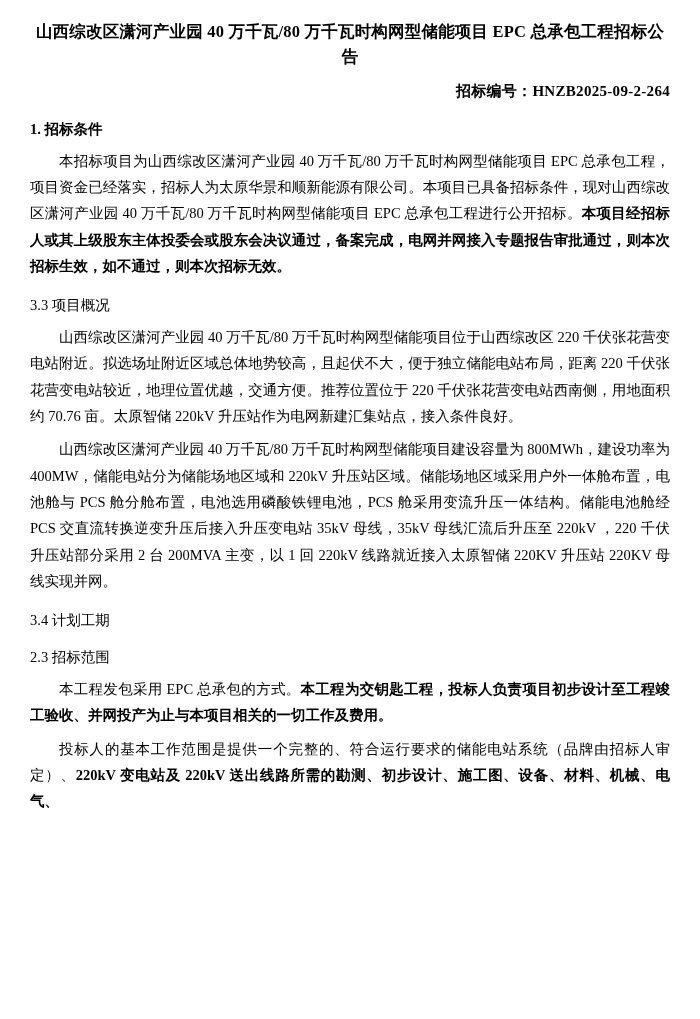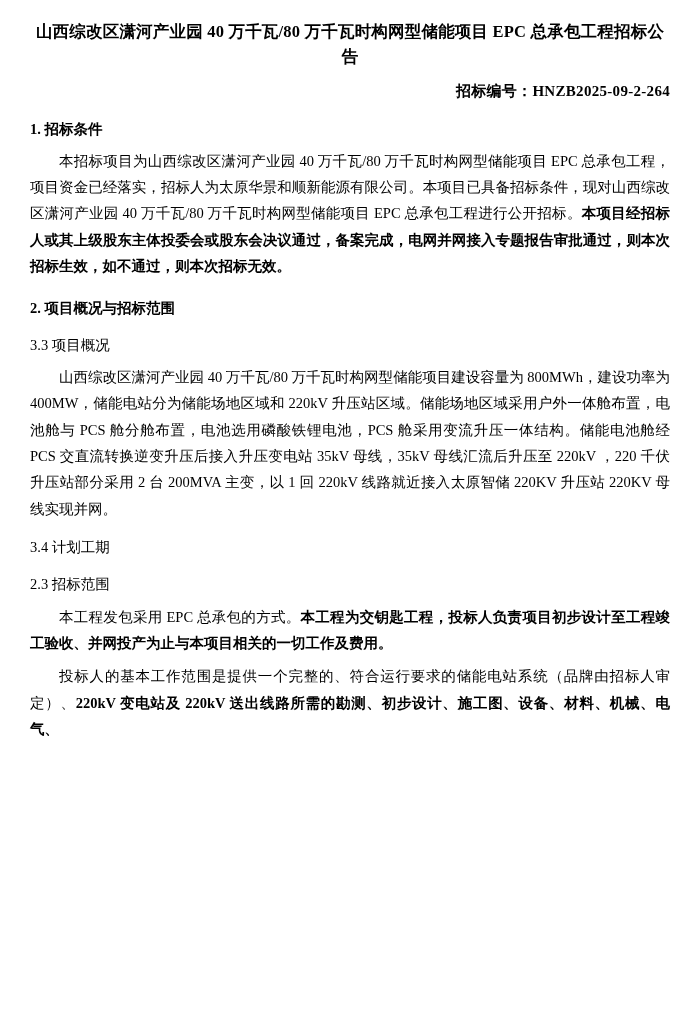--- a/index.html
+++ b/index.html
@@ -74,23 +74,25 @@
   <div class="doc-subtitle">
     <span>招标编号：</span><span>HNZB2025-09-2-264</span>
   </div>
 
 
   <div class="section-heading">1.  招标条件</div>
   <p class="body-text">
     <span>本招标项目为山西综改区潇河产业园 40 万千瓦/80 万千瓦时构网型储能项目 EPC 总承包工程，项目资金已经落实，招标人为太原华景和顺新能源有限公司。本项目已具备招标条件，现对山西综改区潇河产业园 40 万千瓦/80 万千瓦时构网型储能项目 EPC 总承包工程进行公开招标。</span><span class="b">本项目经招标人或其上级股东主体投委会或股东会决议通过，备案完成，电网并网接入专题报告审批通过，则本次招标生效，如不通过，则本次招标无效。</span>
   </p>
 
-  <div class="section-heading">2.  项目概况与招标范围</div>
 
   <div class="sub-heading">3.3 项目概况</div>
+  <p class="body-text">
+    <span>山西综改区潇河产业园 40 万千瓦/80 万千瓦时构网型储能项目位于山西综改区 220 千伏张花营变电站附近。拟选场址附近区域总体地势较高，且起伏不大，便于独立储能电站布局，距离 220 千伏张花营变电站较近，地理位置优越，交通方便。推荐位置位于 220 千伏张花营变电站西南侧，用地面积约 70.76 亩。太原智储 220kV 升压站作为电网新建汇集站点，接入条件良好。</span>
+  </p>
   <p class="body-text">
     <span>山西综改区潇河产业园 40 万千瓦/80 万千瓦时构网型储能项目建设容量为 800MWh，建设功率为 400MW，储能电站分为储能场地区域和 220kV 升压站区域。储能场地区域采用户外一体舱布置，电池舱与 PCS 舱分舱布置，电池选用磷酸铁锂电池，PCS 舱采用变流升压一体结构。储能电池舱经 PCS 交直流转换逆变升压后接入升压变电站 35kV 母线，35kV 母线汇流后升压至 220kV ，220 千伏升压站部分采用 2 台 200MVA 主变，以 1 回 220kV 线路就近接入太原智储 220KV 升压站 220KV 母线实现并网。</span>
   </p>
 
   <div class="sub-heading">3.4 计划工期</div>
 
   <div class="sub-heading">2.3 招标范围</div>
   <p class="body-text">
     <span>本工程发包采用 EPC 总承包的方式。</span><span class="b">本工程为交钥匙工程，投标人负责项目初步设计至工程竣工验收、并网投产为止与本项目相关的一切工作及费用。</span>
   </p>

